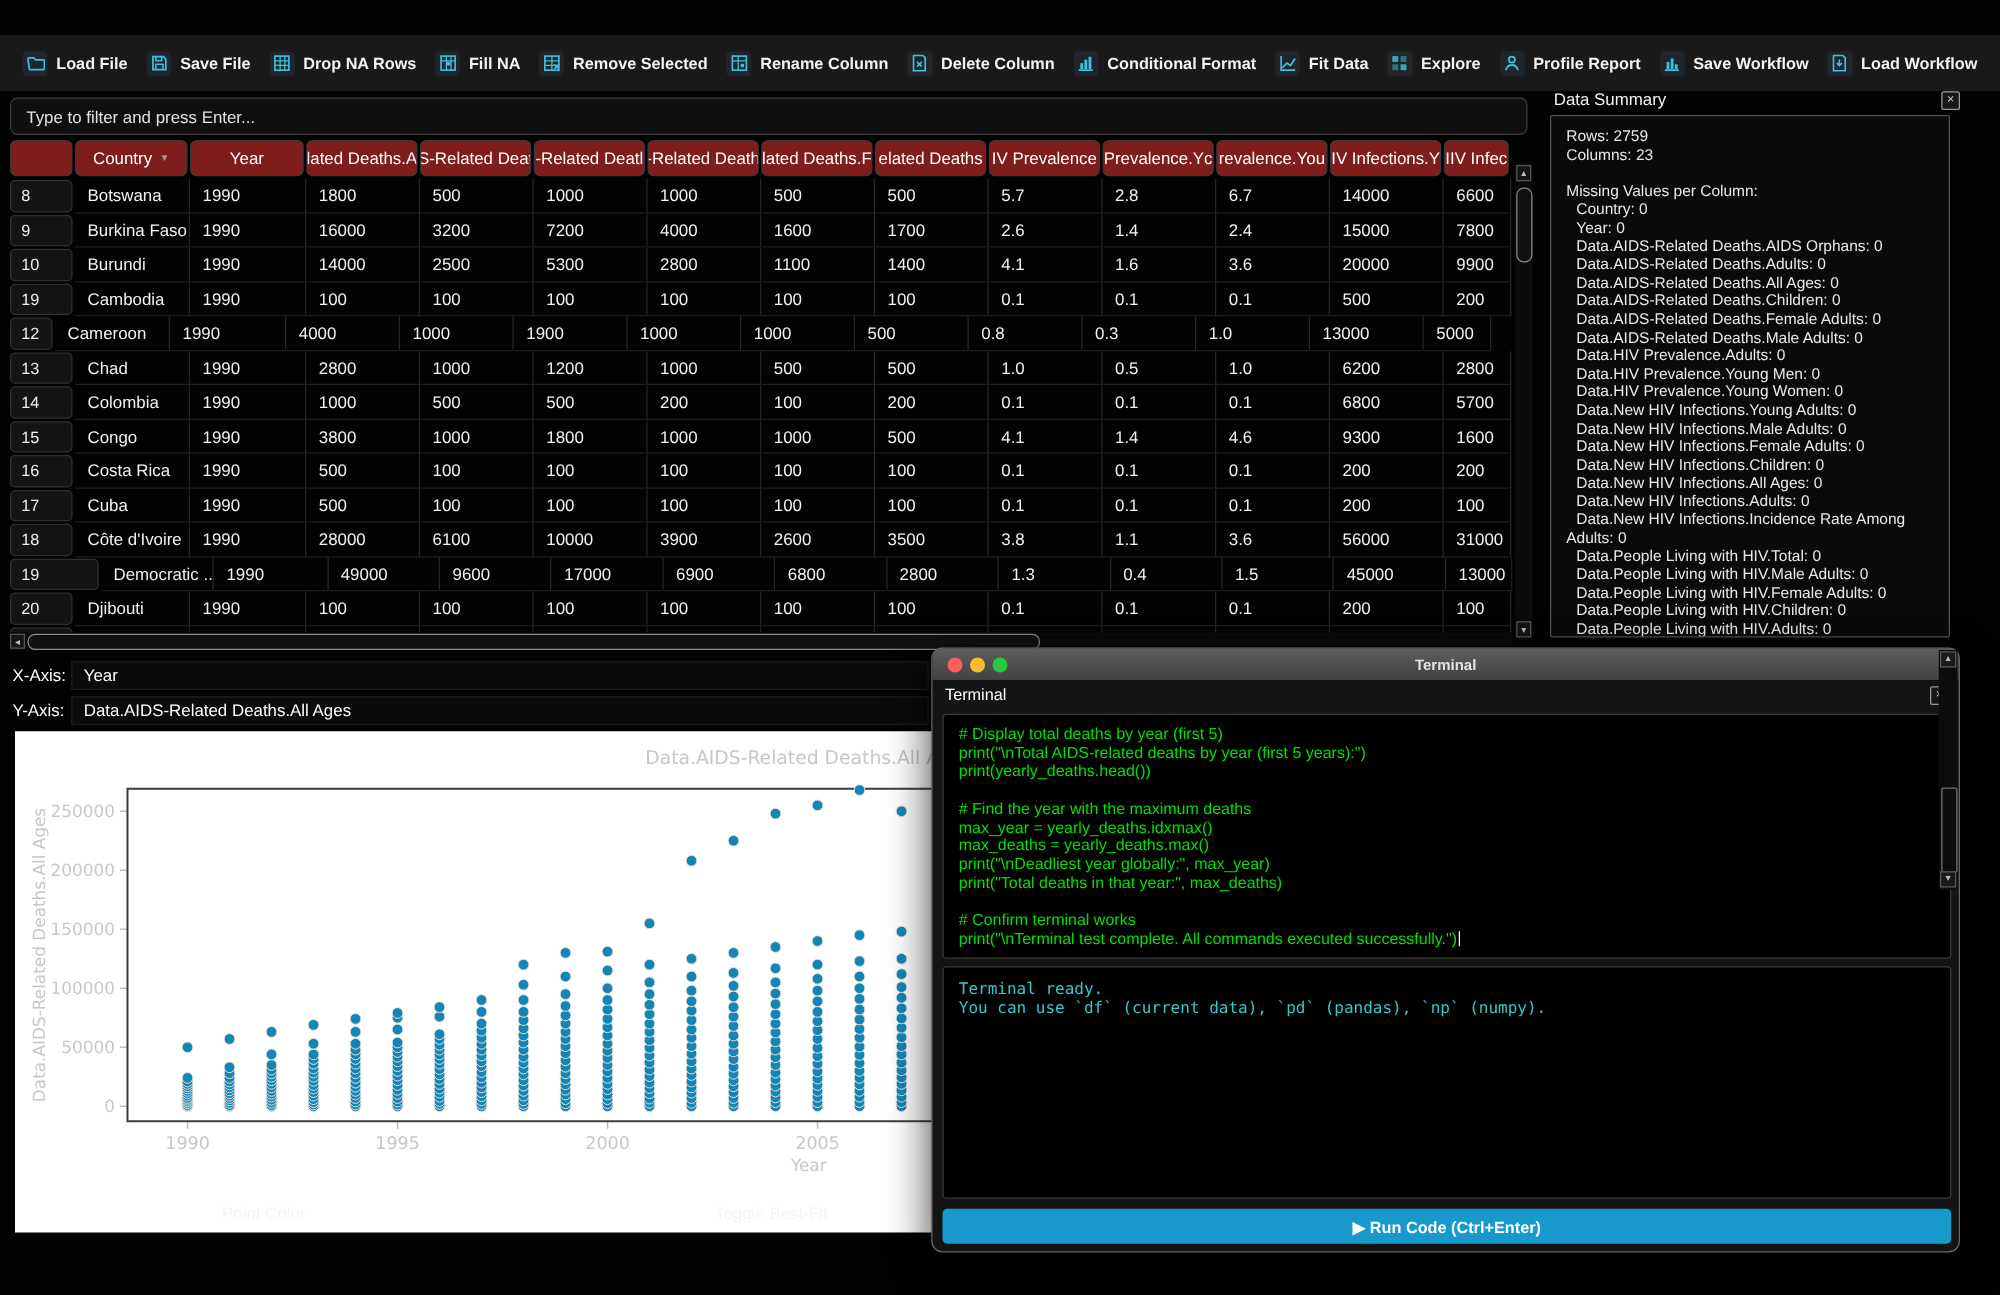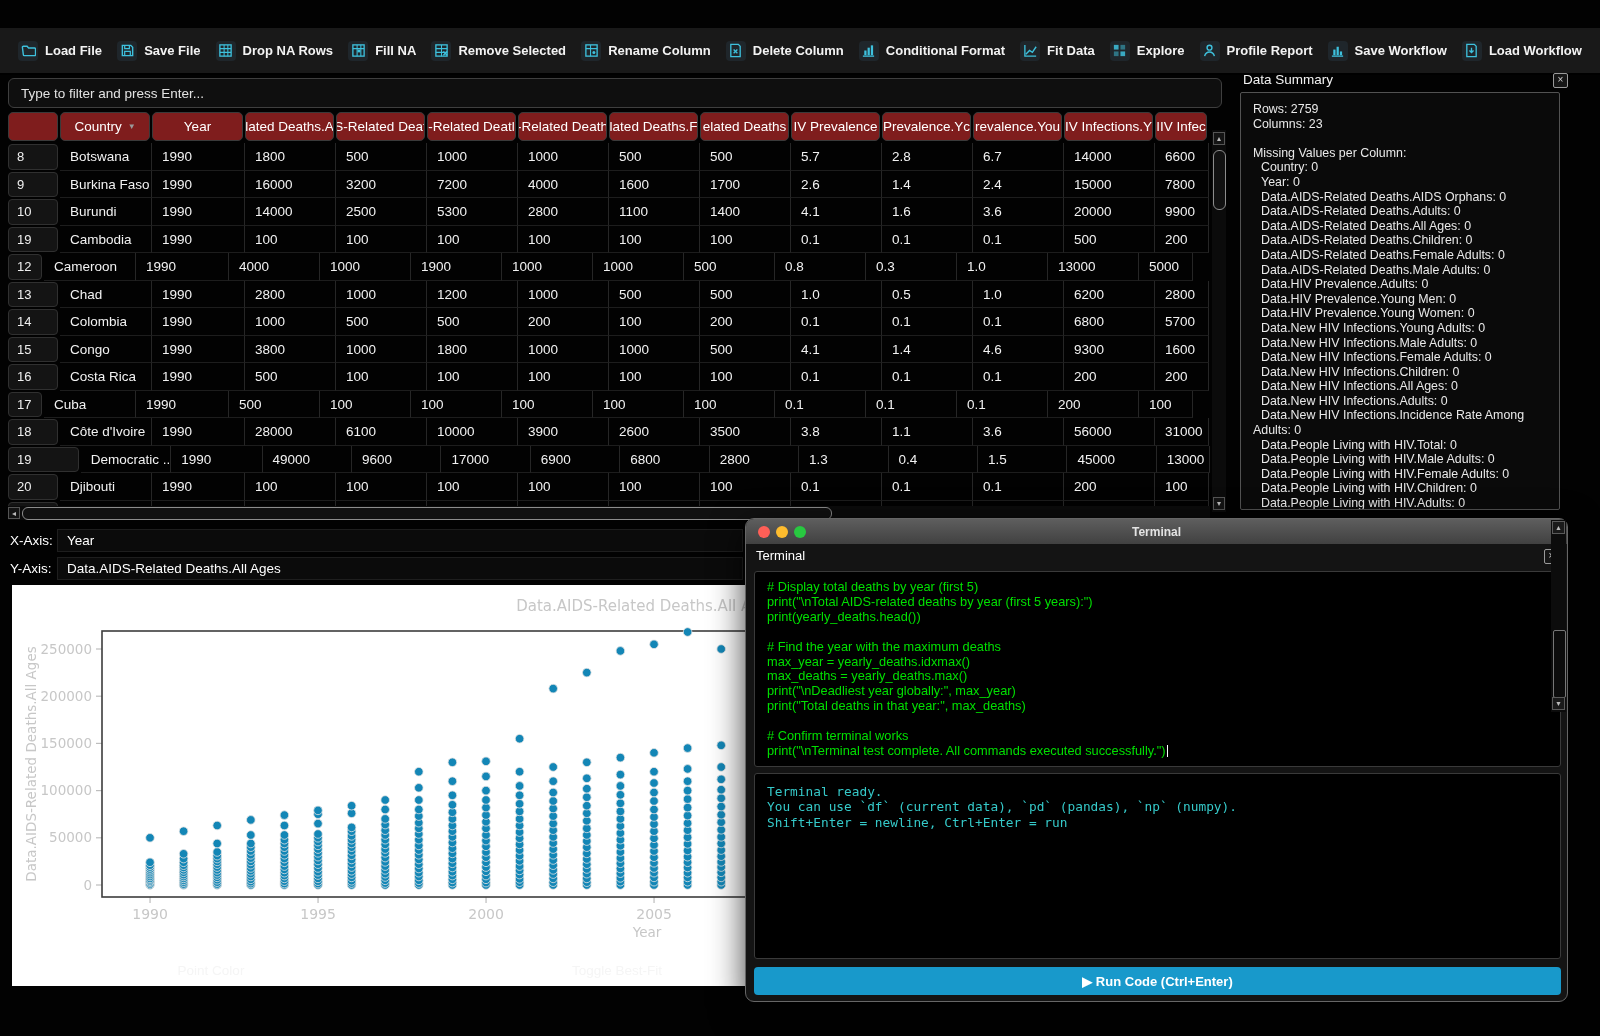--- a/index.html
+++ b/index.html
@@ -401,21 +401,21 @@
         <div class="dcell" style="width: 91px;">100</div>
         <div class="dcell" style="width: 91px;">100</div>
         <div class="dcell" style="width: 91px;">100</div>
         <div class="dcell" style="width: 91px;">0.1</div>
         <div class="dcell" style="width: 91px;">0.1</div>
         <div class="dcell" style="width: 91px;">0.1</div>
         <div class="dcell" style="width: 91px;">200</div>
         <div class="dcell" style="width: 54px;">200</div>
       </div>
       <div class="trow">
-        <div class="rncell" style="width: 34px;">17</div>
+        <div class="rncell" style="width: 50px;">17</div>
         <div class="dcell" style="width: 92px;">Cuba</div>
         <div class="dcell" style="width: 93px;">1990</div>
         <div class="dcell" style="width: 91px;">500</div>
         <div class="dcell" style="width: 91px;">100</div>
         <div class="dcell" style="width: 91px;">100</div>
         <div class="dcell" style="width: 91px;">100</div>
         <div class="dcell" style="width: 91px;">100</div>
         <div class="dcell" style="width: 91px;">100</div>
         <div class="dcell" style="width: 91px;">0.1</div>
         <div class="dcell" style="width: 91px;">0.1</div>
@@ -937,19 +937,18 @@
       </div>
     <div class="codescroll">
       <div class="csbtn" style="top:1px;">▲</div>
       <div class="csthumb"></div>
       <div class="csbtn" style="top:177px;">▼</div>
     </div>
 
     <div class="outbox" id="outbox">
         <div class="outline">Terminal ready.</div>
         <div class="outline">You can use `df` (current data), `pd` (pandas), `np` (numpy).</div>
-        <div class="outline">Shift+Enter = newline, Ctrl+Enter = run</div>
       </div>
 
     <button class="runbtn">▶ Run Code (Ctrl+Enter)</button>
   </div>
 
 </div>
 
 </body></html>

